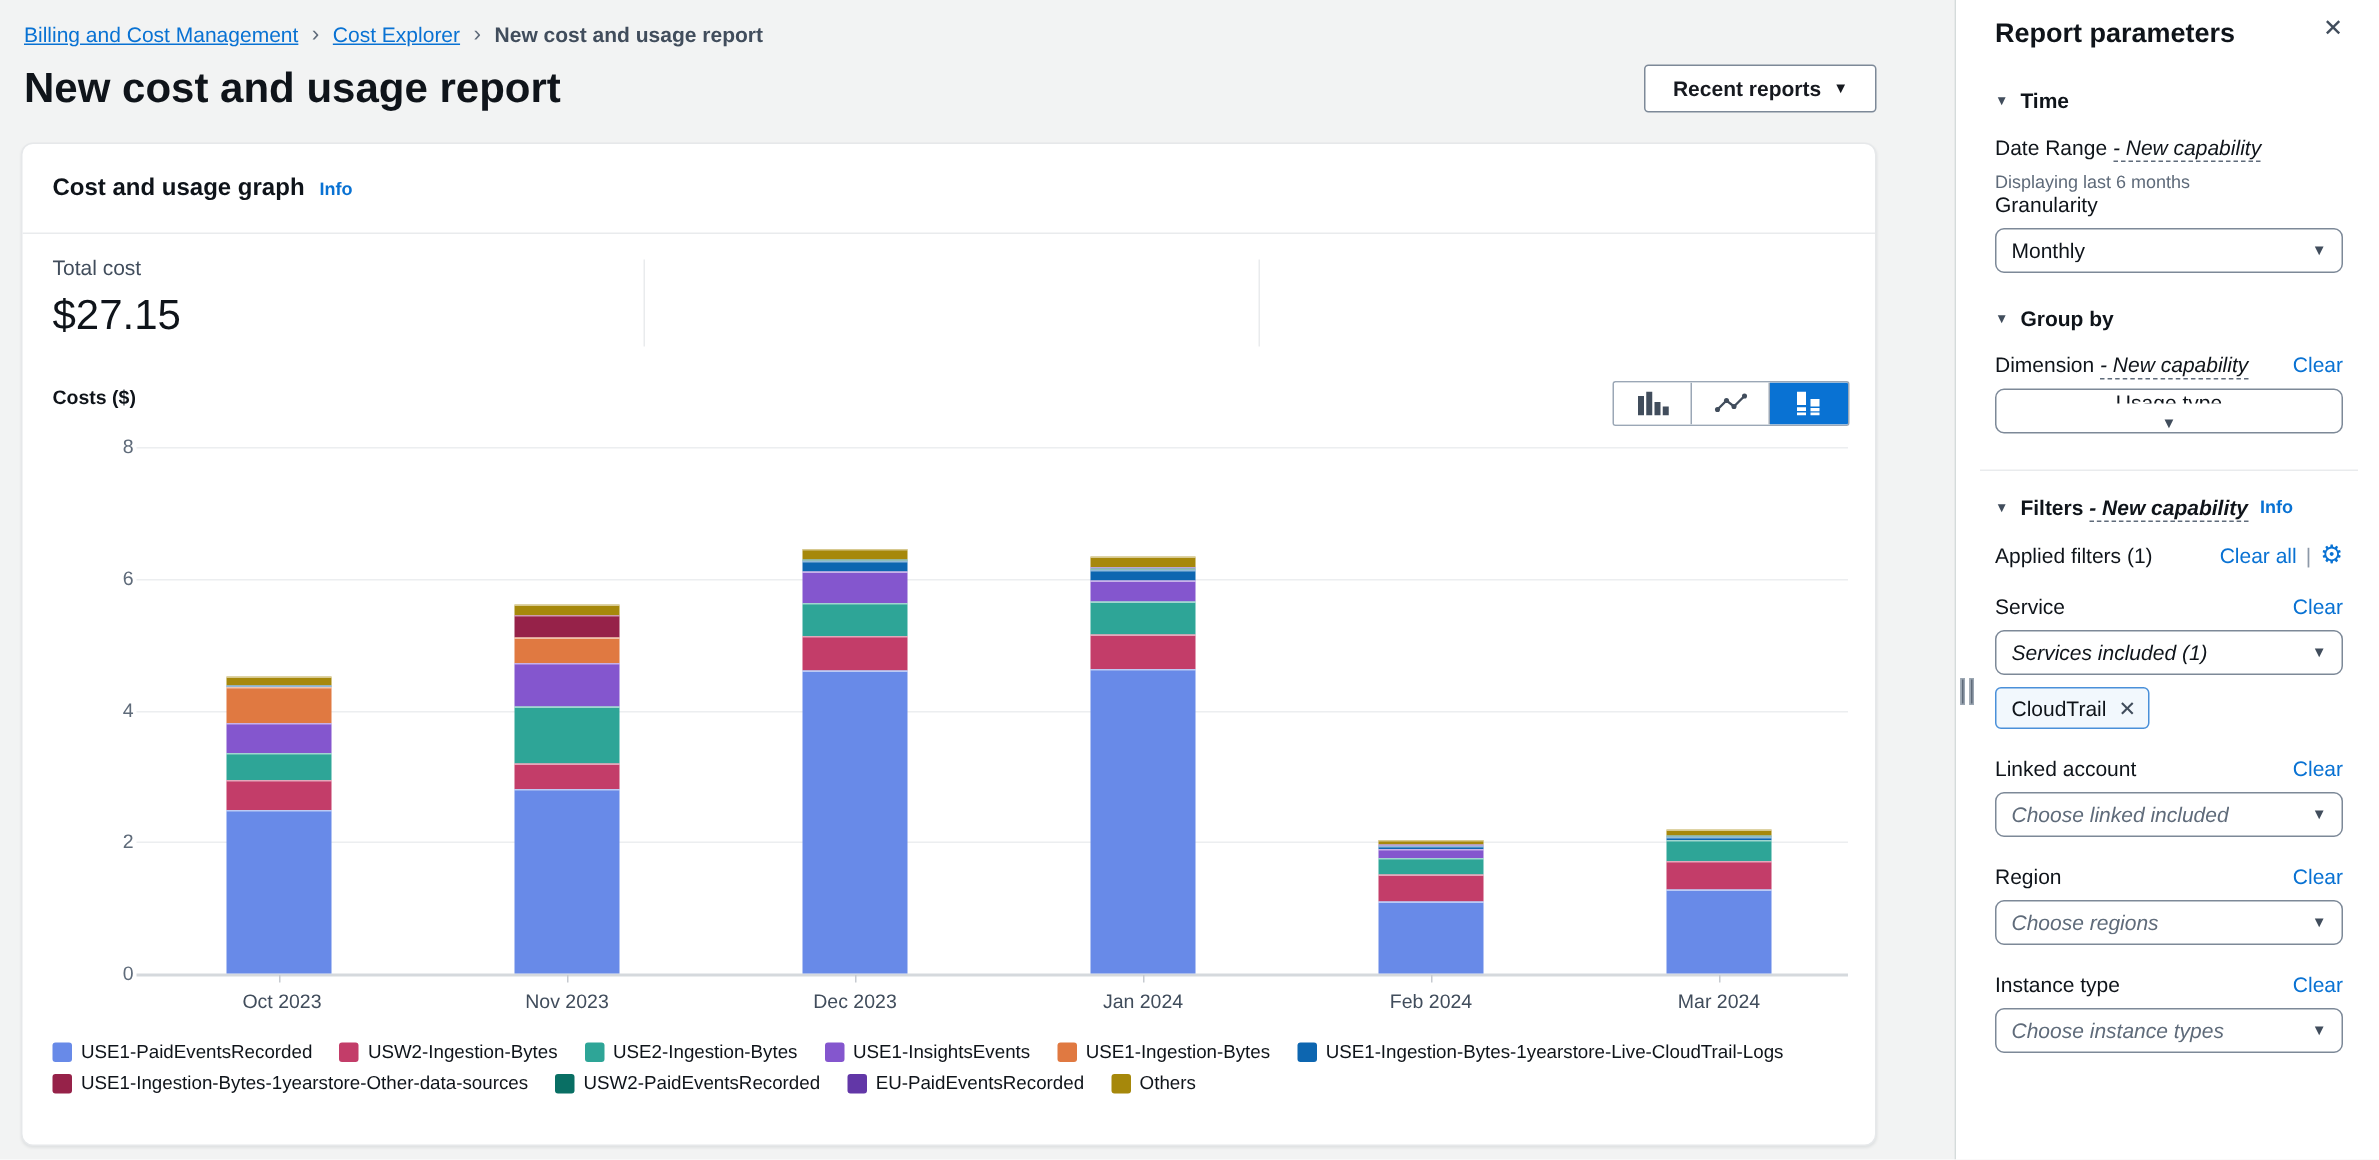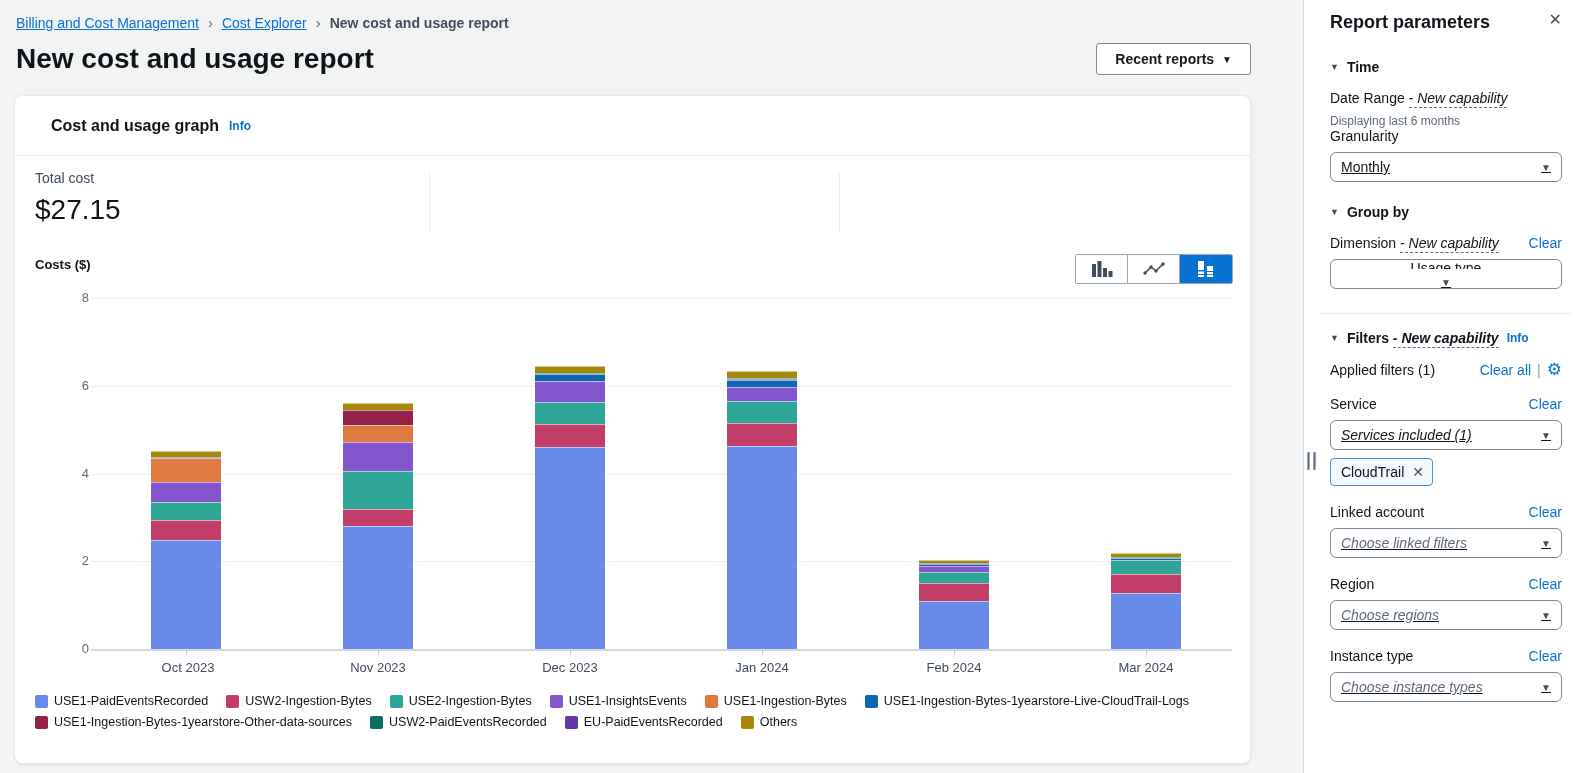--- a/index.html
+++ b/index.html
@@ -22,21 +22,21 @@
   .page-header { display:flex; align-items:center; justify-content:space-between; padding:12px 52px 0 16px; }
   .page-title { font-size:28px; font-weight:700; color:#0f141a; }
   .header-actions { display:flex; gap:12px; }
   .btn { height:32px; border-radius:3px; font-size:14px; font-weight:700; display:inline-flex; align-items:center; gap:8px; padding:0 18px; cursor:pointer; border:1px solid transparent; }
   .btn-normal { background:#fff; border-color:#7d8998; color:#16191f; }
   .btn-normal .caret { font-size:10px; color:#16191f; }
   .btn-primary { background:#f49116; border-color:#f49116; color:#0f141a; }
 
   
   .card { position:absolute; left:14px; top:95px; width:1237px; height:669px; background:#fff; border:1px solid #e6e8ea; border-radius:8px; box-shadow:0 1px 2px rgba(0,28,36,.08); }
-  .card-header { position:absolute; left:0; top:0; width:100%; height:60px; border-bottom:1px solid #e9ebed; display:flex; align-items:center; padding:0 36px; gap:10px; }
+  .card-header { position:absolute; left:0; top:0; width:100%; height:60px; border-bottom:1px solid #e9ebed; display:flex; align-items:center; padding:0 20px; gap:10px; }
   .card-title { font-size:16px; font-weight:700; }
   .info-link { font-size:12px; font-weight:700; color:#0972d3; }
 
   .stat-col { position:absolute; top:74px; }
   .stat-label { font-size:14px; color:#414d5c; margin-bottom:8px; }
   .stat-value { font-size:28px; color:#0f141a; }
   .stat-div { position:absolute; top:77px; width:1px; height:58px; background:#e9ebed; }
 
   
   .axis-title { position:absolute; left:20px; top:161px; font-size:13px; font-weight:700; }
@@ -63,21 +63,21 @@
   .panel-title-row { display:flex; justify-content:space-between; margin-bottom:26px; }
   .panel-title { font-size:18px; font-weight:700; }
   .close-btn { font-size:16px; color:#414d5c; cursor:pointer; line-height:1; }
   .section-head { display:flex; align-items:center; gap:8px; font-weight:700; font-size:14px; margin-bottom:15px; }
   .section-caret { font-size:9px; color:#414d5c; }
   .field-row { display:flex; align-items:baseline; justify-content:space-between; margin-bottom:8px; font-size:14px; }
   .newcap { font-style:italic; border-bottom:1px dashed #5f6b7a; padding-bottom:1px; }
   .clear-link { color:#0972d3; font-size:14px; text-decoration:none; }
   .input-box, .select-box { height:30px; border:1px solid #7d8998; border-radius:6px; background:#fff; display:flex; align-items:center; padding:0 10px; gap:8px; cursor:pointer; }
   .input-box { font-weight:700; margin-bottom:6px; }
-  .select-box { justify-content:space-between;text-decoration:underline; }
+  .select-box { justify-content:space-between; }
   .select-box .val { color:#0f141a; white-space:nowrap; overflow:hidden; }
   .select-box .val.italic { font-style:italic; }
   .select-box .val.placeholder { color:#5f6b7a; font-style:italic; }
   .select-caret { font-size:10px; color:#414d5c; flex:0 0 auto; }
   .hint { font-size:12px; color:#5f6b7a; }
   .flabel { font-size:14px; margin-bottom:8px; } .mb22{margin-bottom:22px;} .mb24{margin-bottom:24px;flex-direction:column;}
   .divider { border:none; border-top:1px solid #e9ebed; margin:0 -10px 16px -10px; }
   .applied-row { display:flex; align-items:center; justify-content:space-between; margin-bottom:18px; font-size:14px; }
   .applied-right { display:flex; align-items:center; gap:6px; }
   .pipe { color:#8d99a8; }
@@ -365,21 +365,21 @@
         </div><span class="token">
           <span>CloudTrail</span>
           <span class="x">✕</span>
         </span></div>
       <div class="filter-group">
         <div class="field-row">
           <span>Linked account</span>
           <a class="clear-link">Clear</a>
         </div>
         <div class="select-box">
-          <span class="val placeholder">Choose linked filters</span>
+          <span class="val placeholder">Choose linked included</span>
           <span class="select-caret">▼</span>
         </div>
       </div>
       <div class="filter-group">
         <div class="field-row">
           <span>Region</span>
           <a class="clear-link">Clear</a>
         </div>
         <div class="select-box">
           <span class="val placeholder">Choose regions</span>

